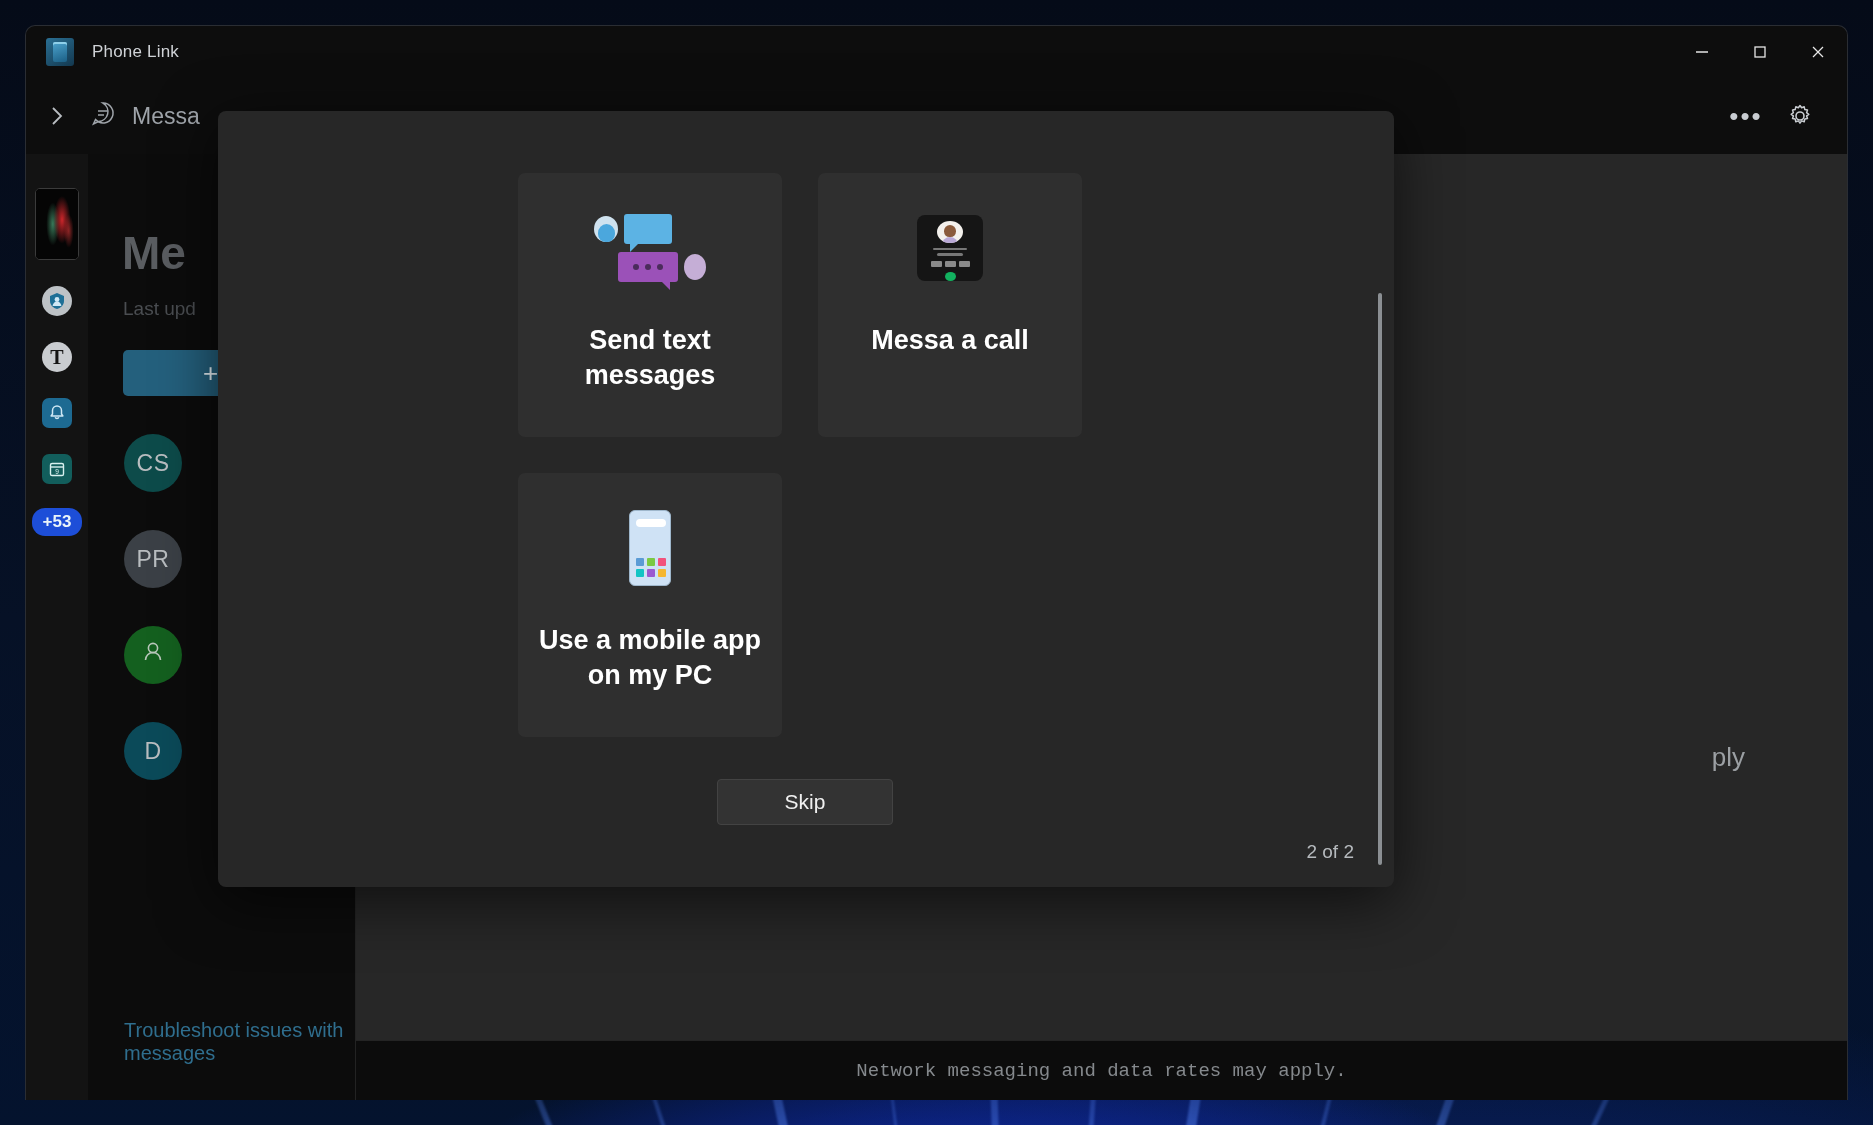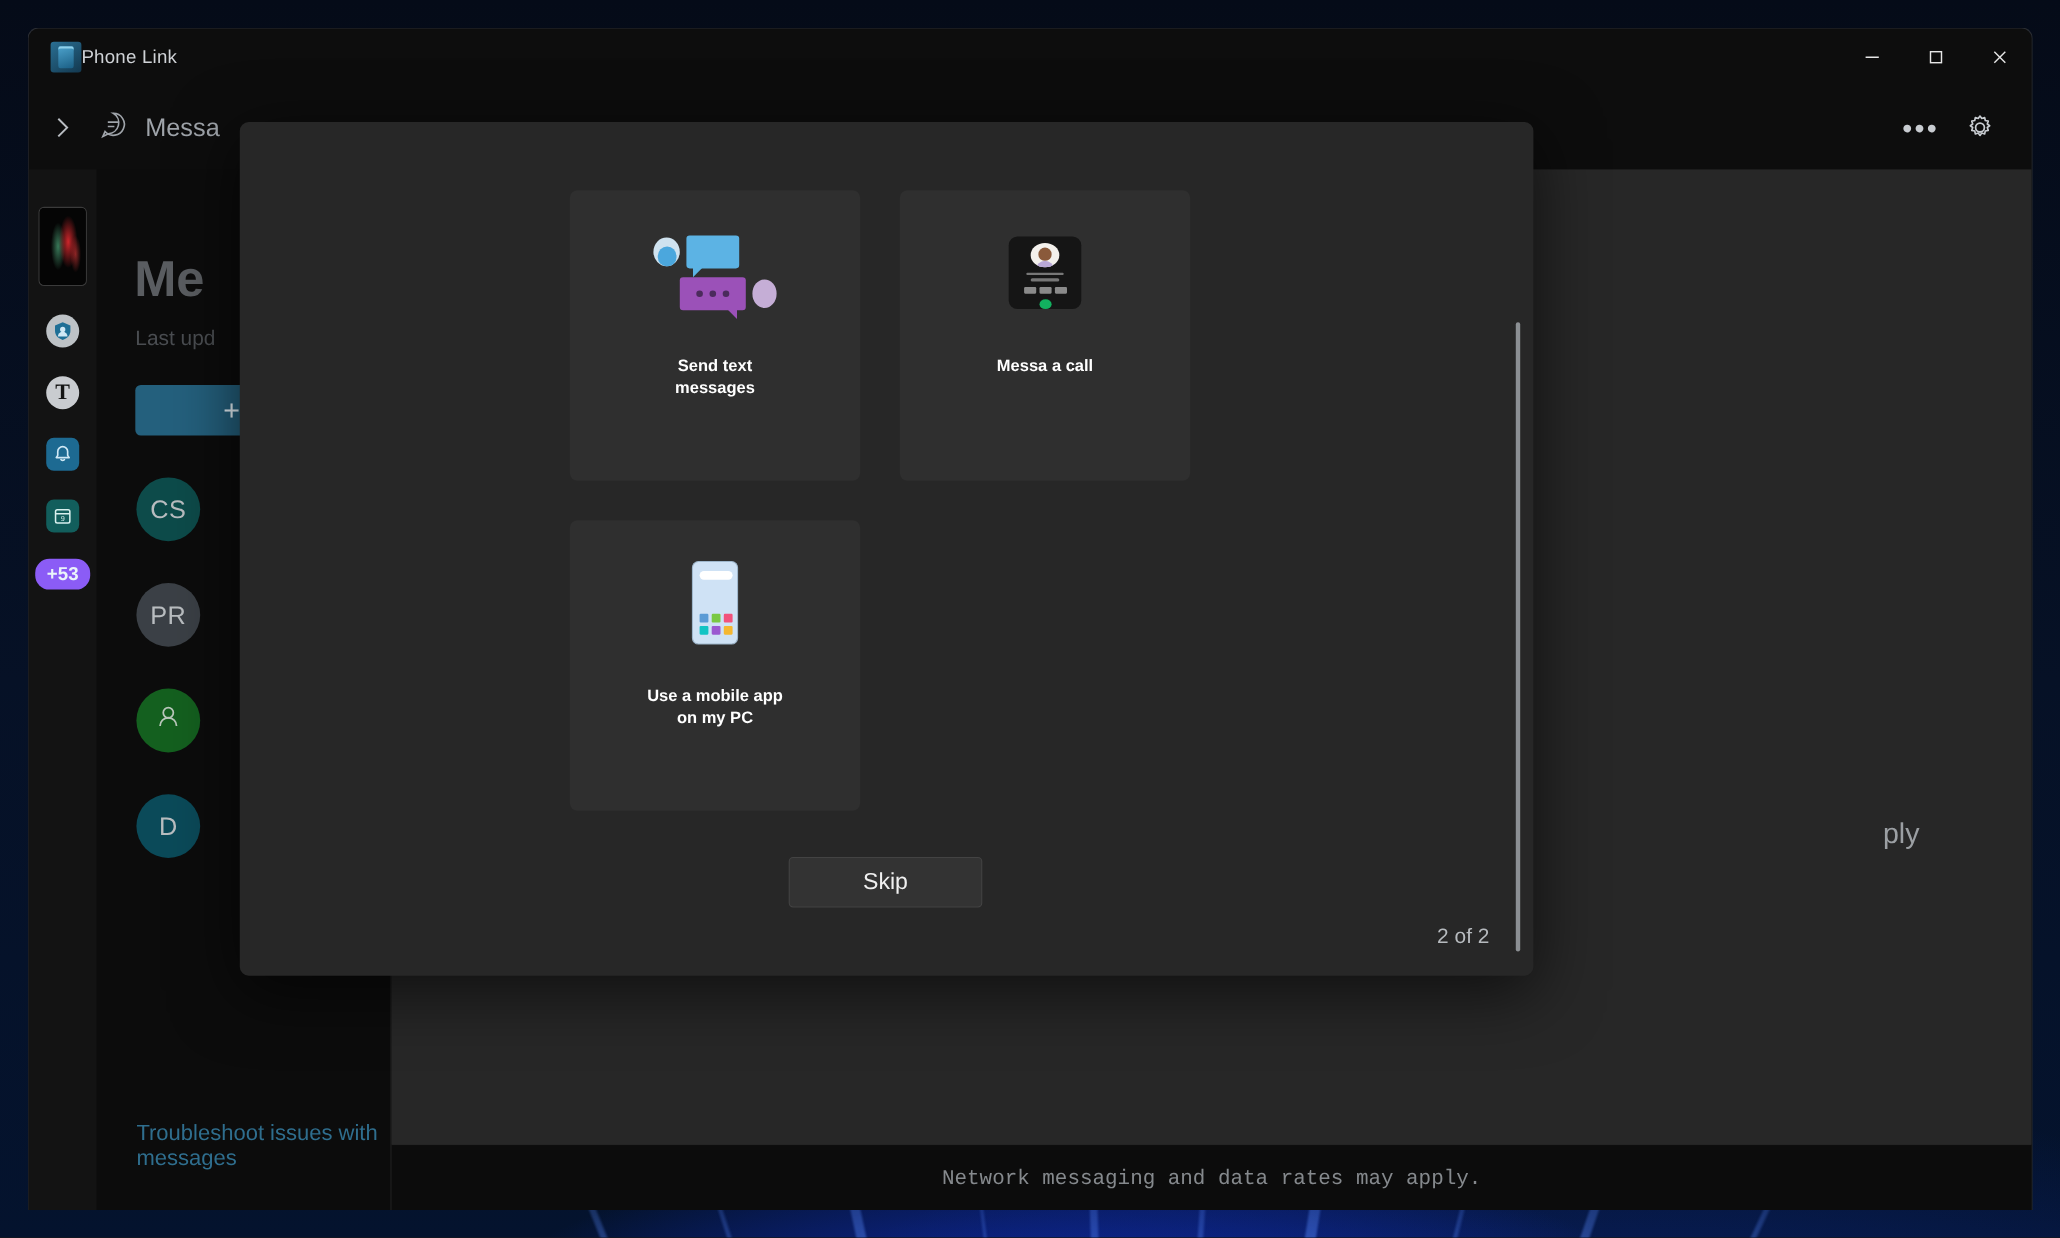--- a/index.html
+++ b/index.html
@@ -43,21 +43,21 @@
   #app-icon {
     width:28px; height:28px; margin-left:20px; border-radius:3px;
     background:linear-gradient(145deg,#2a6f93,#13384f);
     position:relative;
   }
   #app-icon::after{
     content:""; position:absolute; left:7px; top:4px; width:14px; height:20px;
     background:linear-gradient(160deg,#4da3cd,#1b5f85); border-radius:2px;
     box-shadow: inset 0 2px 0 #8fd0ea;
   }
-  #app-title { font-size:17px; color:#cfd2d6; letter-spacing:.2px;text-align:right; }
+  #app-title { margin-left:18px; font-size:17px; color:#cfd2d6; letter-spacing:.2px;text-align:right; }
   .win-btns { margin-left:auto; display:flex; height:52px; }
   .win-btn {
     width:58px; height:52px; display:flex; align-items:center; justify-content:center;
     color:#e6e6e6;
   }
 
   
   #toolbar {
     position:absolute; top:52px; left:0; right:0; height:76px;
     display:flex; align-items:center;
@@ -83,21 +83,21 @@
     position:absolute; inset:0;
     background:
       radial-gradient(ellipse 12px 34px at 62% 44%, rgba(215,40,45,0.95), rgba(120,15,18,0) 70%),
       radial-gradient(ellipse 9px 30px at 40% 50%, rgba(70,150,110,0.8), rgba(20,60,45,0) 72%),
       radial-gradient(ellipse 7px 24px at 78% 60%, rgba(190,50,50,0.7), rgba(0,0,0,0) 70%),
       #050505;
   }
   .rail-ico { width:30px; height:30px; margin-top:26px; border-radius:7px;
     display:flex; align-items:center; justify-content:center; font-size:15px; }
   #rail-badge {
-    margin-top:24px; background:#8b5cf6; color:#eaf4fa; font-size:17px; font-weight:bold;
+    margin-top:24px; background:#1d4ed8; color:#eaf4fa; font-size:17px; font-weight:bold;
     border-radius:13px; padding:4px 11px;
   }
 
   
   #list-col {
     position:absolute; top:128px; left:62px; width:268px; bottom:0;
     background:#0c0c0c; border-right:1px solid #232323;
   }
   #list-title { font-size:46px; color:#5a5d61; font-weight:bold; margin:72px 0 0 34px; }
   #list-sub { font-size:19px; color:#4a4d51; margin:18px 0 0 35px; }
@@ -139,21 +139,21 @@
     position:absolute; left:300px; top:62px; width:564px;
   }
   .card-row { display:flex; gap:36px; }
   .card-row + .card-row { margin-top:36px;gap:16px; }
   .card {
     width:264px; height:264px; background:#2f2f2f; border-radius:7px;
     display:flex; flex-direction:column; align-items:center;
   }
   .card .art { height:150px; display:flex; align-items:center; justify-content:center; }
   .card .lbl {
-    font-size:15px; color:#ffffff; font-weight:bold; text-align:center;
+    font-size:27px; color:#ffffff; font-weight:bold; text-align:center;
     line-height:1.3; white-space:pre-line;
   }
   #skip-btn {
     position:absolute; left:499px; top:668px; width:176px; height:46px;
     background:#333333; border:1px solid #434343; border-radius:4px;
     color:#f0f0f0; font-size:21px; display:flex; align-items:center; justify-content:center;
   }
   #page-count { position:absolute; right:40px; top:730px; font-size:19px; color:#b6babe; }
   #dlg-scroll {
     position:absolute; right:12px; top:182px; width:4px; height:572px;

